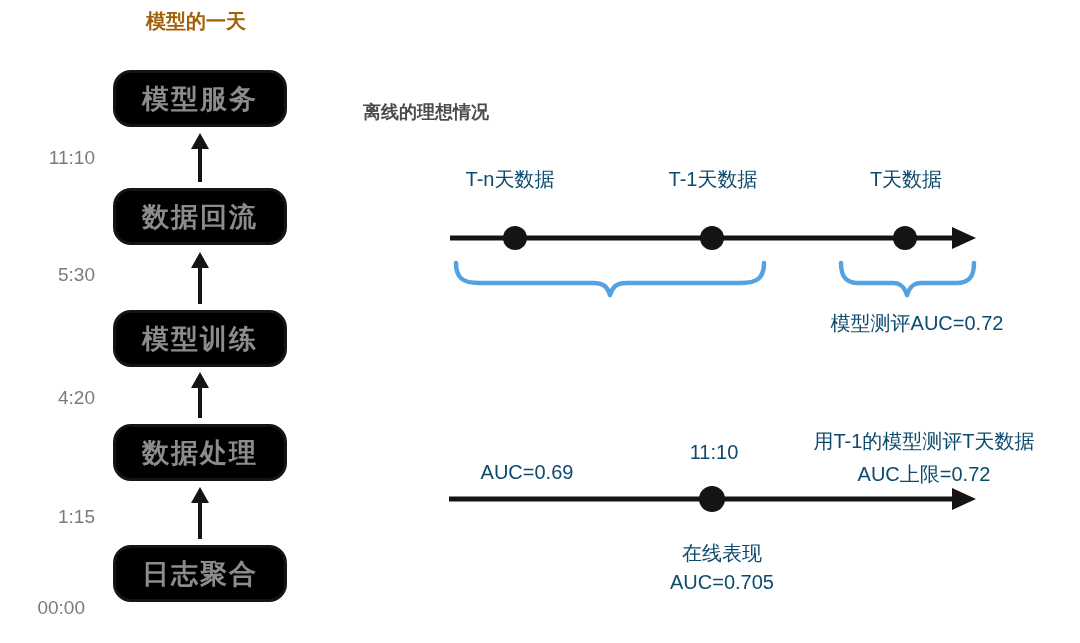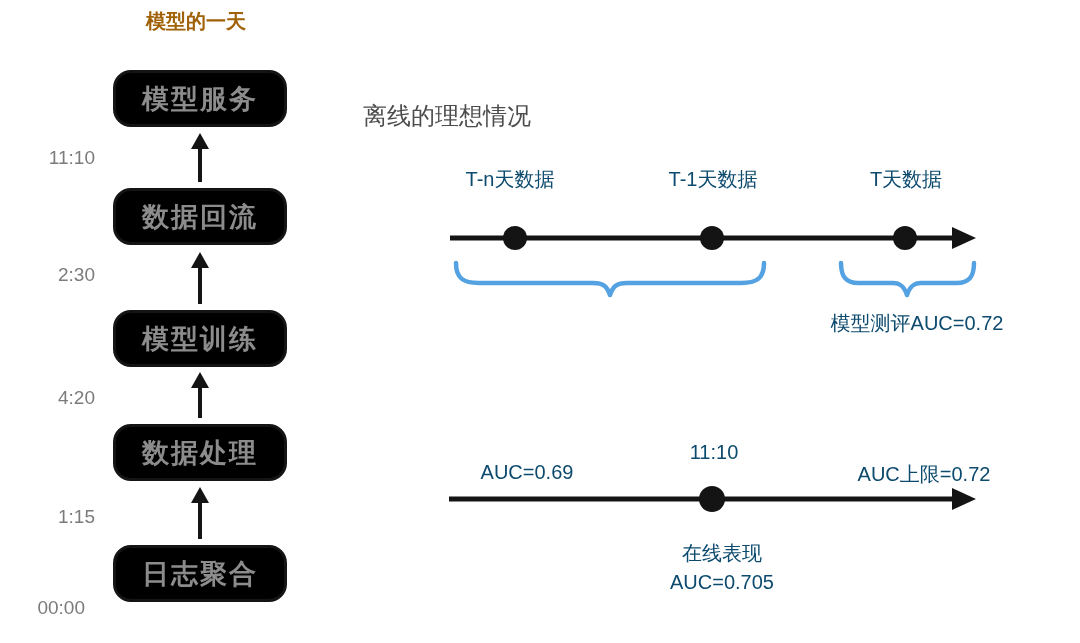--- a/index.html
+++ b/index.html
@@ -18,22 +18,22 @@
   .lbl {
     position: absolute;
     white-space: nowrap;
     font-size: 20px;
     color: #0c4a6e;
     transform: translateX(-50%);
   }
   .heading {
     position: absolute;
     white-space: nowrap;
-    font-size: 24px;
-    font-weight: normal;
+    font-size: 18px;
+    font-weight: bold;
     color: #4c4c4c;
   }
   .flow-title {
     position: absolute;
     left: 196px;
     top: 8px;
     transform: translateX(-50%);
     font-size: 20px;
     font-weight: bold;
     color: #a16207;
@@ -113,30 +113,31 @@
 
   <div class="flow-title">模型的一天</div>
 
   <div class="stage" style="top:70px">模型服务</div>
   <div class="stage" style="top:188px">数据回流</div>
   <div class="stage" style="top:310px">模型训练</div>
   <div class="stage" style="top:424px">数据处理</div>
   <div class="stage" style="top:545px">日志聚合</div>
 
   <div class="time" style="left:30px; top:147px">11:10</div>
-  <div class="time" style="left:30px; top:264px">2:30</div>
+  <div class="time" style="left:30px; top:264px">5:30</div>
   <div class="time" style="left:30px; top:387px">4:20</div>
   <div class="time" style="left:30px; top:506px">1:15</div>
   <div class="time" style="left:20px; top:597px">00:00</div>
 
   <div class="heading" style="left:363px; top:100px">离线的理想情况</div>
   <div class="lbl" style="left:510px; top:166px">T-n天数据</div>
   <div class="lbl" style="left:713px; top:166px">T-1天数据</div>
   <div class="lbl" style="left:906px; top:166px">T天数据</div>
   <div class="lbl" style="left:917px; top:310px">模型测评AUC=0.72</div>
 
   <div class="lbl" style="left:527px; top:461px">AUC=0.69</div>
   <div class="lbl" style="left:714px; top:441px">11:10</div>
+  <div class="lbl" style="left:924px; top:428px">用T-1的模型测评T天数据</div>
   <div class="lbl" style="left:924px; top:461px">AUC上限=0.72</div>
   <div class="lbl" style="left:722px; top:540px">在线表现</div>
   <div class="lbl" style="left:722px; top:571px">AUC=0.705</div>
 
 </div>
 
 </body></html>

